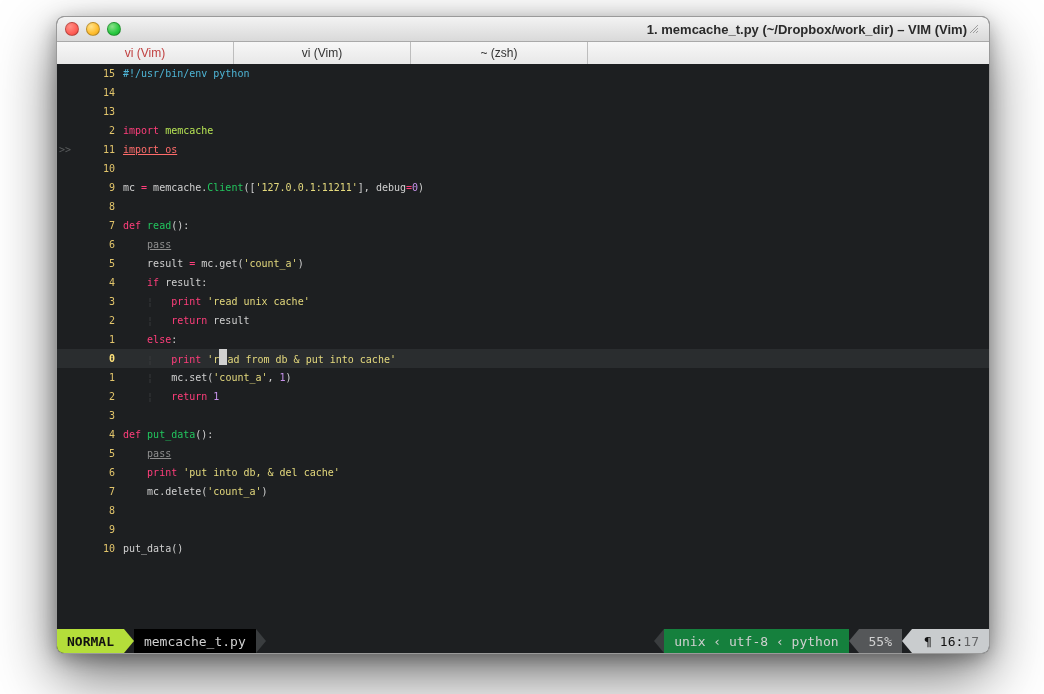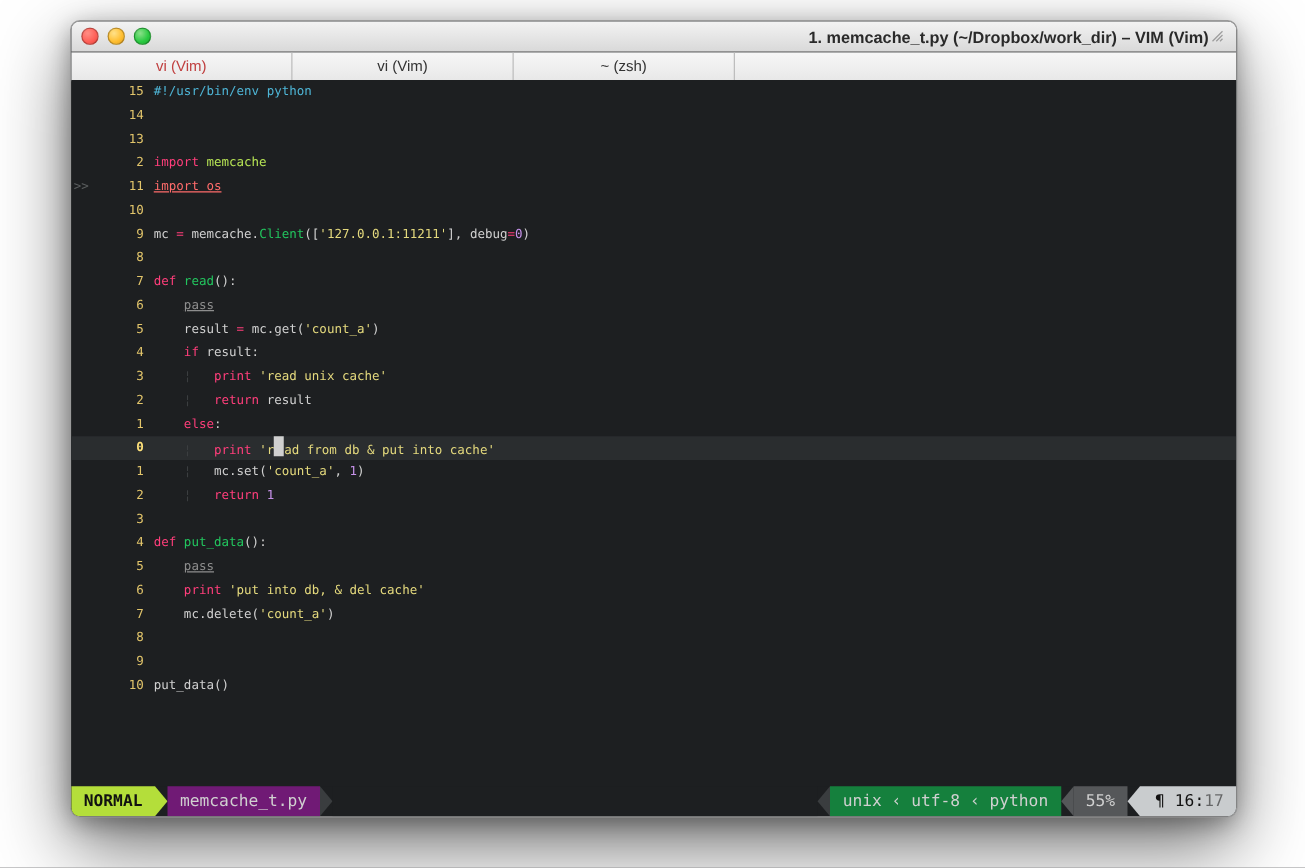--- a/index.html
+++ b/index.html
@@ -46,21 +46,21 @@
   .c-err{color:#ff6c6b;text-decoration:underline}
   .c-punc{color:#d0d0d0}
   .c-else{color:#ff3e7b}
   .c-guide{color:#3b3e40}
   .caret{display:inline-block;width:8px;height:16px;background:#d0d0d0;vertical-align:-2px}
   
   .status{position:absolute;left:0;right:0;bottom:0;height:24px;display:flex;
           font-family:Menlo,Consolas,monospace;font-size:13px}
   .seg{display:flex;align-items:center;height:100%;padding:0 10px}
   .seg.mode{background:#b4de3a;color:#111;font-weight:bold}
-  .seg.file{background:#701a75;color:#d0d0d0}
+  .seg.file{background:#000000;color:#d0d0d0}
   .seg.mid{flex:1;background:#1d1f21}
   .seg.info{background:#15803d;color:#d0d0d0}
   .seg.pct{background:#555759;color:#d0d0d0}
   .seg.pos{background:#c9ccce;color:#111}
   .arrow{width:0;height:0;border-style:solid}
   .ar-mode{border-width:12px 0 12px 10px;border-color:transparent transparent transparent #b4de3a}
   .ar-file{border-width:12px 0 12px 10px;border-color:transparent transparent transparent #3a3d3f}
   .ar-info{border-width:12px 10px 12px 0;border-color:transparent #3a3d3f transparent transparent}
   .ar-pct {border-width:12px 10px 12px 0;border-color:transparent #555759 transparent transparent}
   .ar-pos {border-width:12px 10px 12px 0;border-color:transparent #c9ccce transparent transparent}

